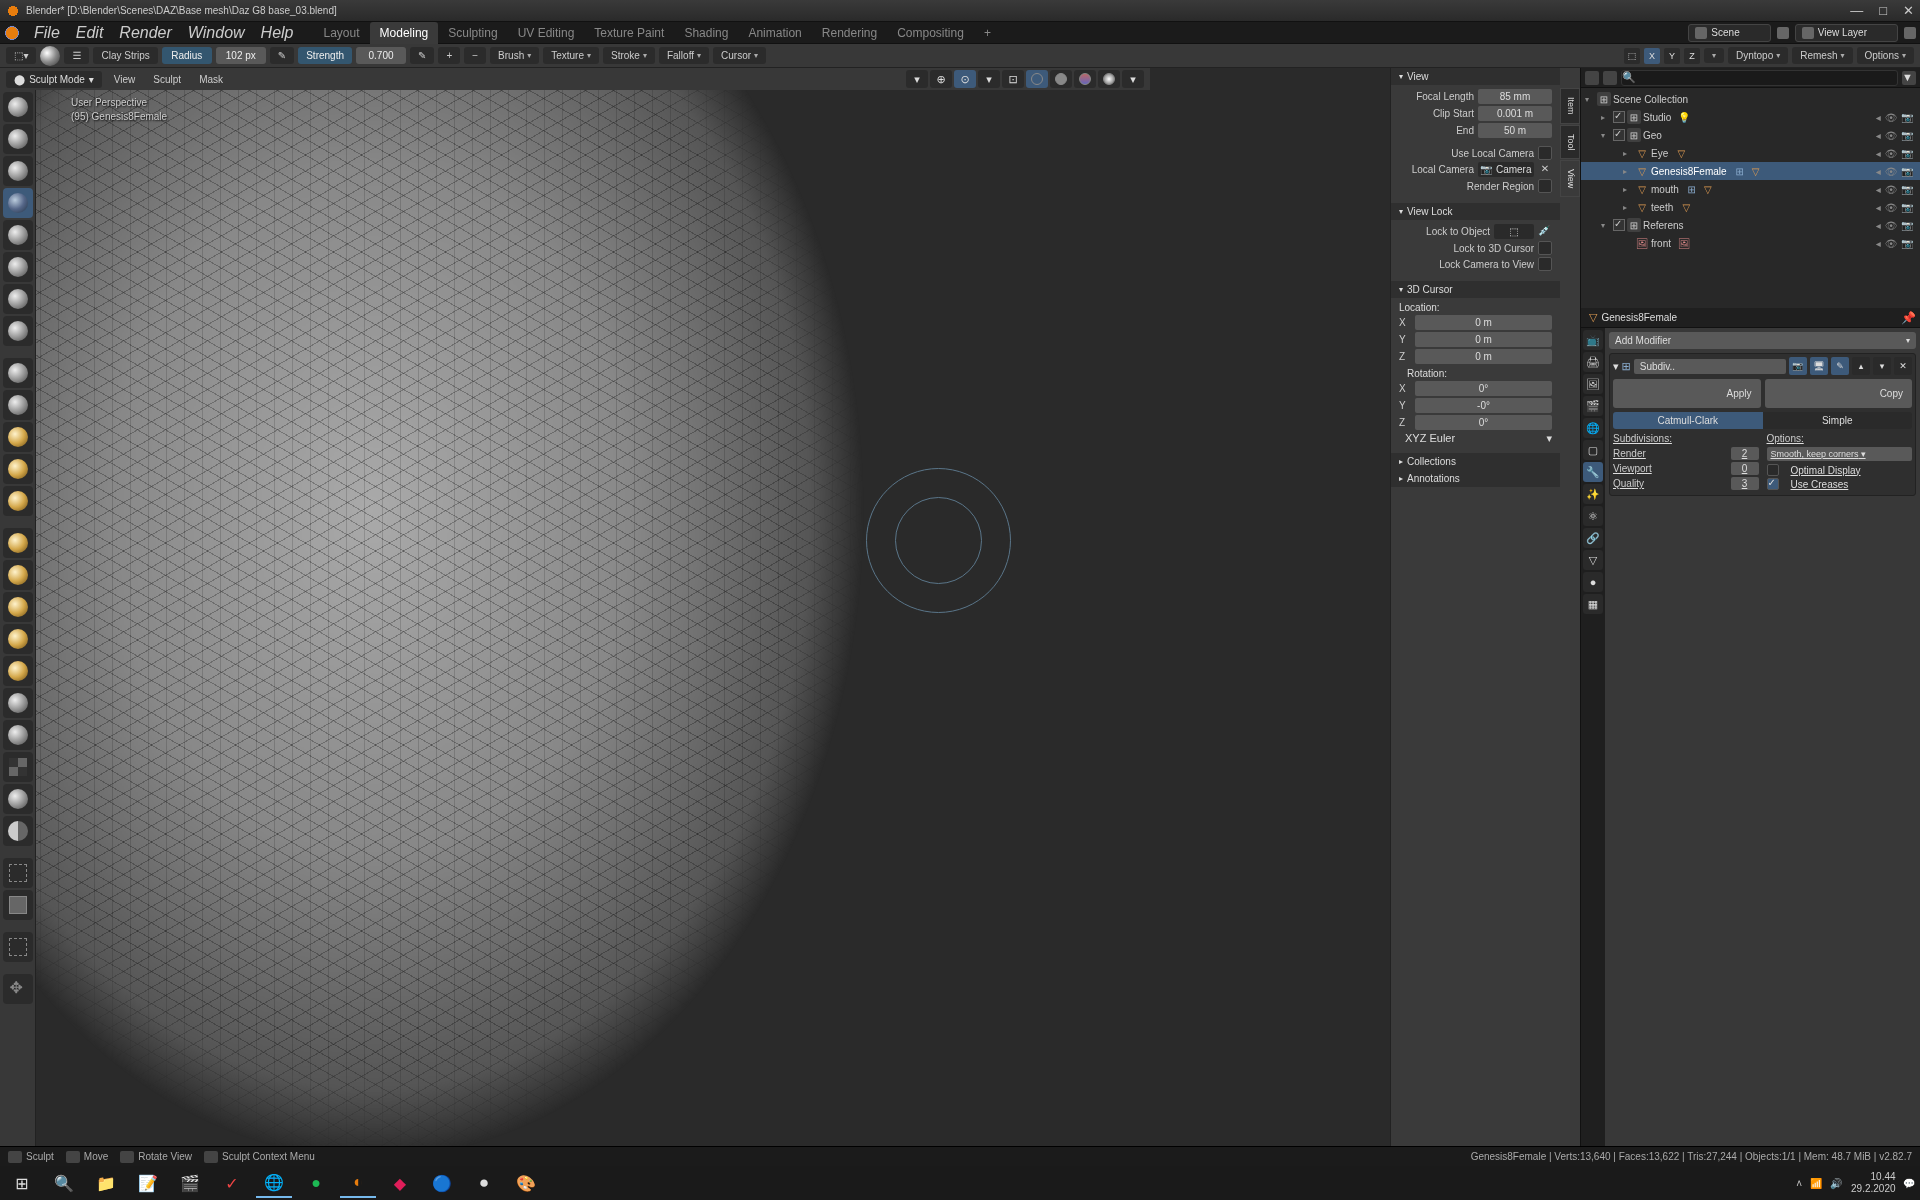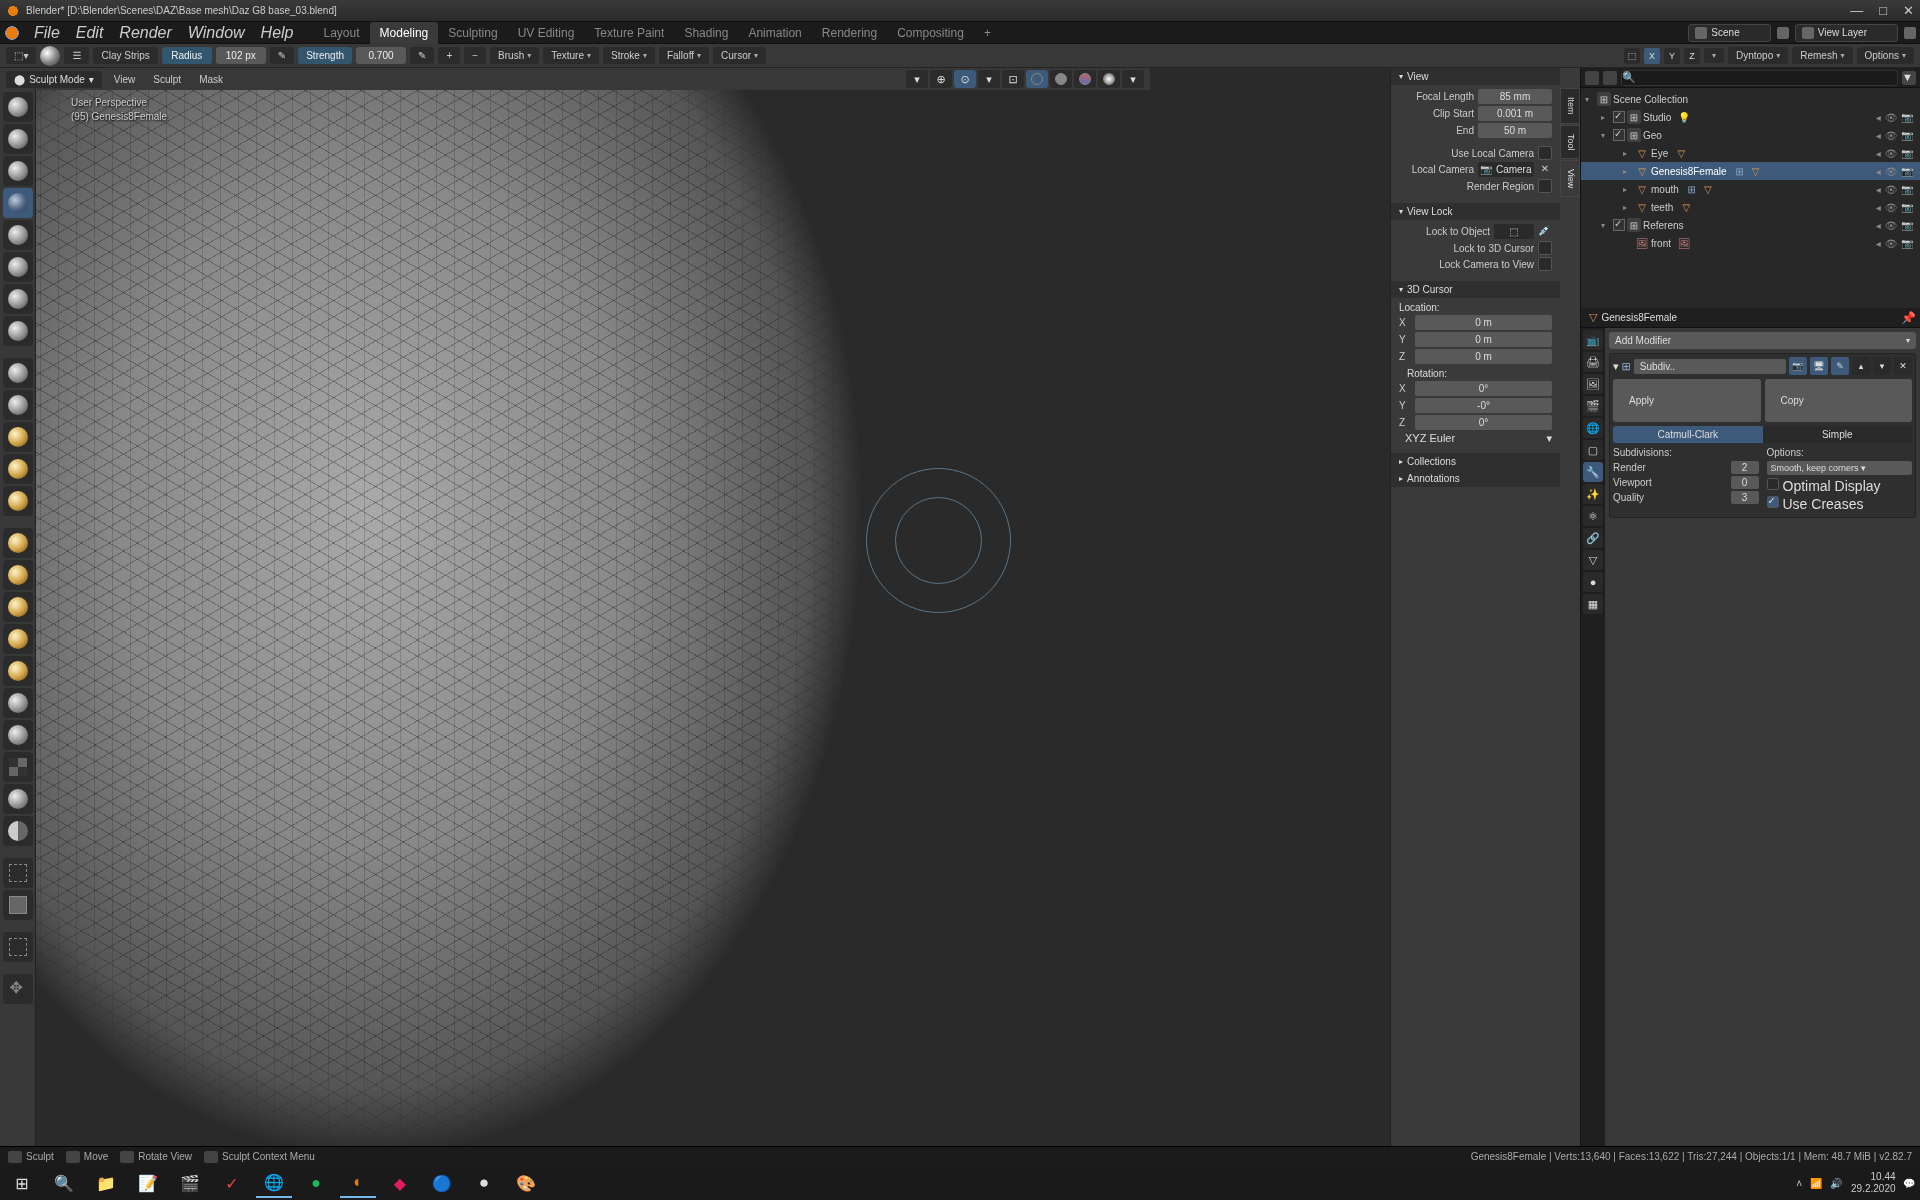--- a/index.html
+++ b/index.html
@@ -111,34 +111,34 @@
 .props-tabs .pt.active { background: #3d5a7a; }
 .props-content { flex: 1; background: #383838; padding: 4px; }
 .mod-header { background: #595959; padding: 3px 6px; border-radius: 3px; font-size: 10px; display: flex; align-items: center; margin-bottom: 4px; }
 .mod-header::after { content: "▾"; margin-left: auto; font-size: 8px; }
 .mod-box { background: #2f2f2f; border: 1px solid #222; border-radius: 3px; padding: 3px; }
 .mod-title { display: flex; align-items: center; gap: 3px; margin-bottom: 4px; }
 .mod-title .name { background: #595959; padding: 2px 6px; border-radius: 2px; font-size: 10px; flex: 1; }
 .mod-title .ctl { width: 18px; height: 18px; background: #2a2a2a; border-radius: 2px; display: flex; align-items: center; justify-content: center; font-size: 9px; }
 .mod-title .ctl.on { background: #3d5a7a; }
 .mod-btns { display: flex; gap: 4px; margin-bottom: 4px; }
-.mod-btns .b { flex: 1; background: #595959; padding: 16px; text-align: left; font-size: 10px; border-radius: 3px; }
+.mod-btns .b { flex: 1; background: #595959; padding: 9px; text-align: right; font-size: 10px; border-radius: 3px; }
 .mod-type { display: flex; gap: 0; margin-bottom: 4px; }
 .mod-type .t { flex: 1; padding: 3px; text-align: center; font-size: 10px; background: #2a2a2a; }
 .mod-type .t.active { background: #3d5a7a; }
 .mod-type .t:first-child { border-radius: 3px 0 0 3px; }
 .mod-type .t:last-child { border-radius: 0 3px 3px 0; }
 .mod-cols { display: flex; gap: 8px; }
-.mod-cols .col { flex: 1; }
+.mod-cols .col { flex: 1; text-decoration: underline; }
 .mod-col-title { font-size: 10px; color: #ccc; margin-bottom: 3px; }
 .mod-field { display: flex; align-items: center; margin-bottom: 2px; gap: 4px; }
 .mod-field .fl { flex: 1; font-size: 10px; color: #ccc; }
 .mod-field .fv { width: 28px; text-align: center; font-size: 10px; background: #595959; padding: 1px 3px; border-radius: 2px; }
 .mod-drop { background: #595959; padding: 2px 4px; font-size: 9px; border-radius: 2px; margin-bottom: 3px; }
-.mod-chk { display: flex; gap: 4px; font-size: 14px; margin-bottom: 2px; }
+.mod-chk { display: flex; align-items: center; gap: 12px; font-size: 10px; margin-bottom: 2px; }
 .mod-chk .cb { width: 12px; height: 12px; background: #2a2a2a; border: 1px solid #555; border-radius: 2px; position: relative; }
 .mod-chk .cb.on { background: #3d5a7a; }
 .mod-chk .cb.on::after { content: "✓"; position: absolute; top: -2px; left: 0; font-size: 10px; }
 
 
 .statusbar { position: absolute; bottom: 34px; left: 0; right: 0; height: 20px; background: #1b1b1b; display: flex; align-items: center; padding: 0 8px; font-size: 10px; color: #aaa; gap: 12px; border-top: 1px solid #000; }
 .statusbar .item { display: flex; align-items: center; gap: 4px; }
 .statusbar .item .icon { width: 14px; height: 12px; background: #444; border-radius: 2px; }
 .statusbar .right { margin-left: auto; display: flex; gap: 10px; }
 

